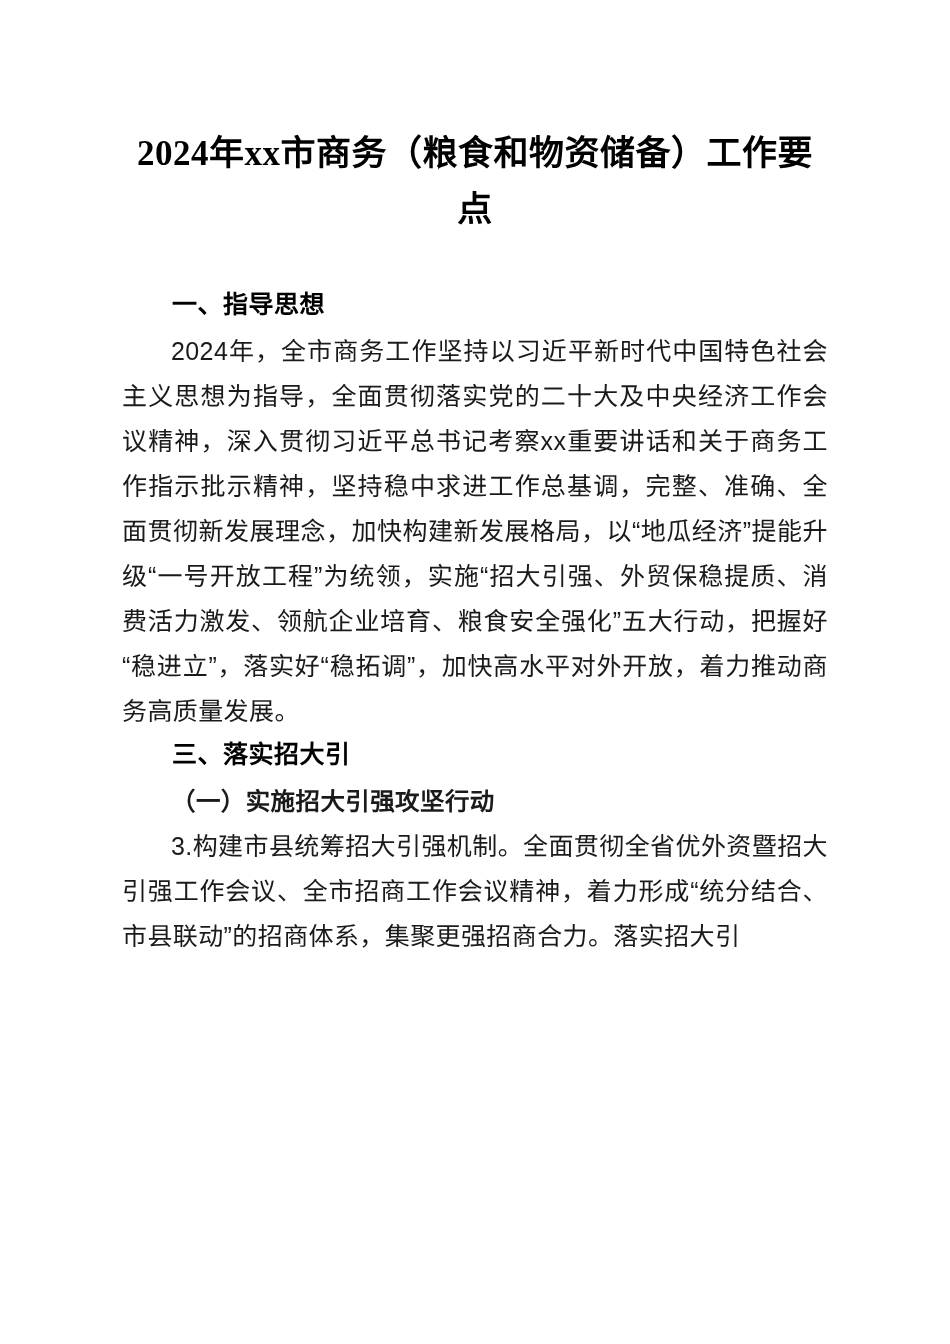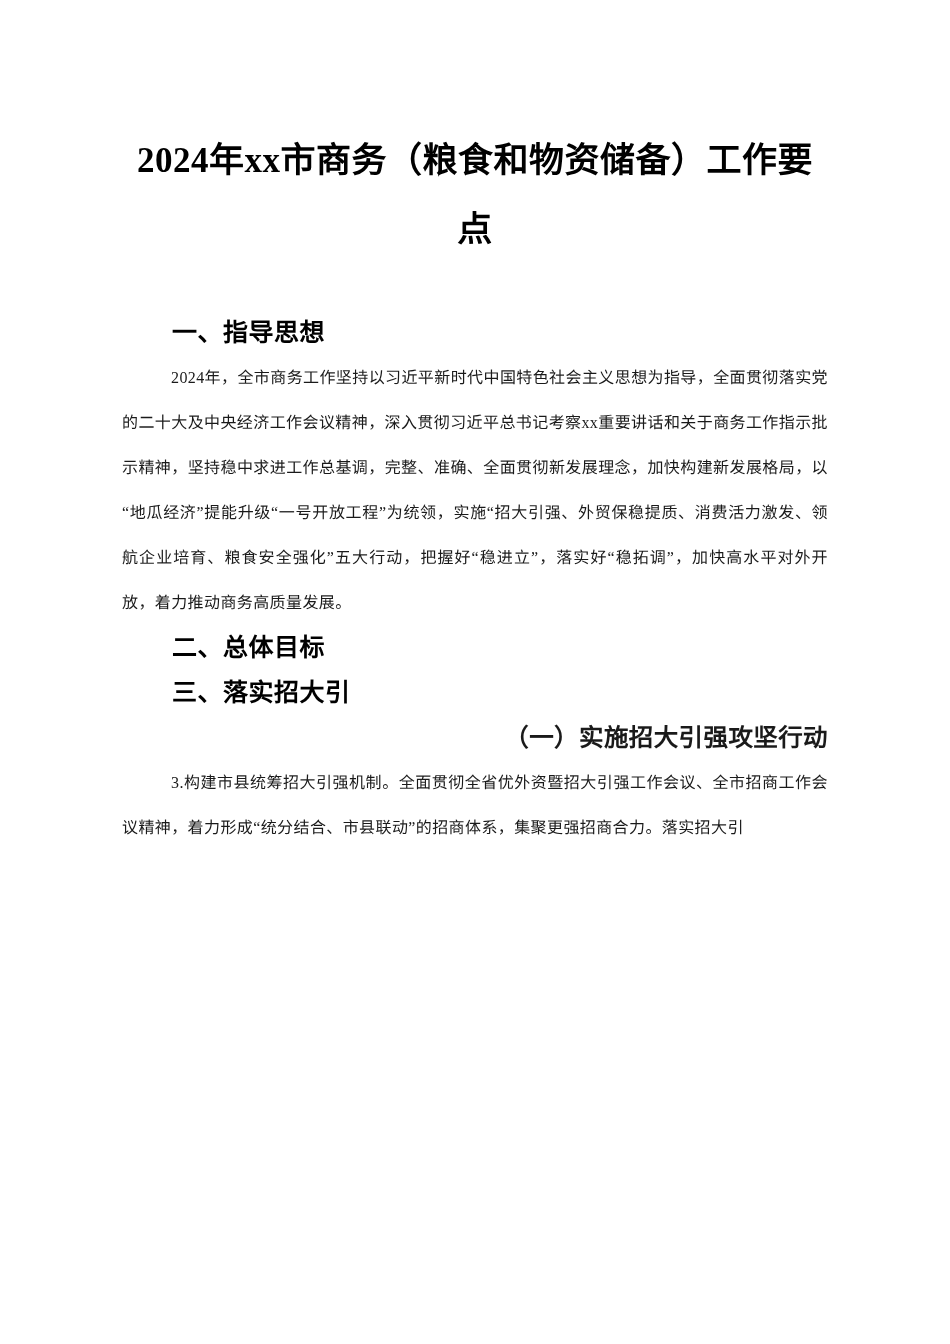--- a/index.html
+++ b/index.html
@@ -24,81 +24,79 @@
     left: 122px;
     top: 0;
     width: 706px;
   }
 
   
   .doc-title {
     font-family: "Liberation Serif", "DejaVu Serif", serif;
     font-weight: bold;
     font-size: 35px;
-    line-height: 69px;
+    line-height: 56px;
     color: #000000;
     text-align: center;
     margin: 0;
     padding-top: 126px;
     letter-spacing: 0.5px;
   }
 
   
   .section-heading {
-    font-family: Liberation Serif, serif;
+    font-family: Liberation Mono, monospace;
     font-weight: bold;
     font-size: 25px;
     line-height: 45px;
     color: #000000;
     margin: 0;
     text-indent: 50px;
     letter-spacing: 0.5px;
   }
 
   
   .body-paragraph {
-    font-family: Liberation Serif, serif;
-    font-size: 16px;
+    font-family: Liberation Sans, sans-serif;
+    font-size: 25px;
     line-height: 45px;
     color: #1a1a1a;
     margin: 0;
     text-indent: 49px;
     text-align: justify;
     text-justify: inter-ideograph;
     letter-spacing: 0.4px;
   }
 
   
   .sub-heading {
     font-family: "Liberation Serif", "DejaVu Serif", serif;
     font-size: 24.5px;
     line-height: 45px;
     color: #1a1a1a;
     margin: 0;
     text-indent: 49px;
     letter-spacing: 0.4px;
-    text-align: right;
   }
 
   .spacer-title-to-body { height: 46px; }
 </style>
 </head>
 <body>
 
 <div class="page">
   <div class="content">
 
     <h1 class="doc-title">2024年xx市商务（粮食和物资储备）工作要点</h1>
 
     <div class="spacer-title-to-body"></div>
 
     <h2 class="section-heading">一、指导思想</h2>
     <p class="body-paragraph">2024年，全市商务工作坚持以习近平新时代中国特色社会主义思想为指导，全面贯彻落实党的二十大及中央经济工作会议精神，深入贯彻习近平总书记考察xx重要讲话和关于商务工作指示批示精神，坚持稳中求进工作总基调，完整、准确、全面贯彻新发展理念，加快构建新发展格局，以“地瓜经济”提能升级“一号开放工程”为统领，实施“招大引强、外贸保稳提质、消费活力激发、领航企业培育、粮食安全强化”五大行动，把握好“稳进立”，落实好“稳拓调”，加快高水平对外开放，着力推动商务高质量发展。</p>
 
-    <h2 class="section-heading">二、总体目标</h2>
 
     <h2 class="section-heading">三、落实招大引</h2>
 
     <h3 class="sub-heading">（一）实施招大引强攻坚行动</h3>
     <p class="body-paragraph">3.构建市县统筹招大引强机制。全面贯彻全省优外资暨招大引强工作会议、全市招商工作会议精神，着力形成“统分结合、市县联动”的招商体系，集聚更强招商合力。落实招大引</p>
 
   </div>
 </div>
 
 </body></html>

